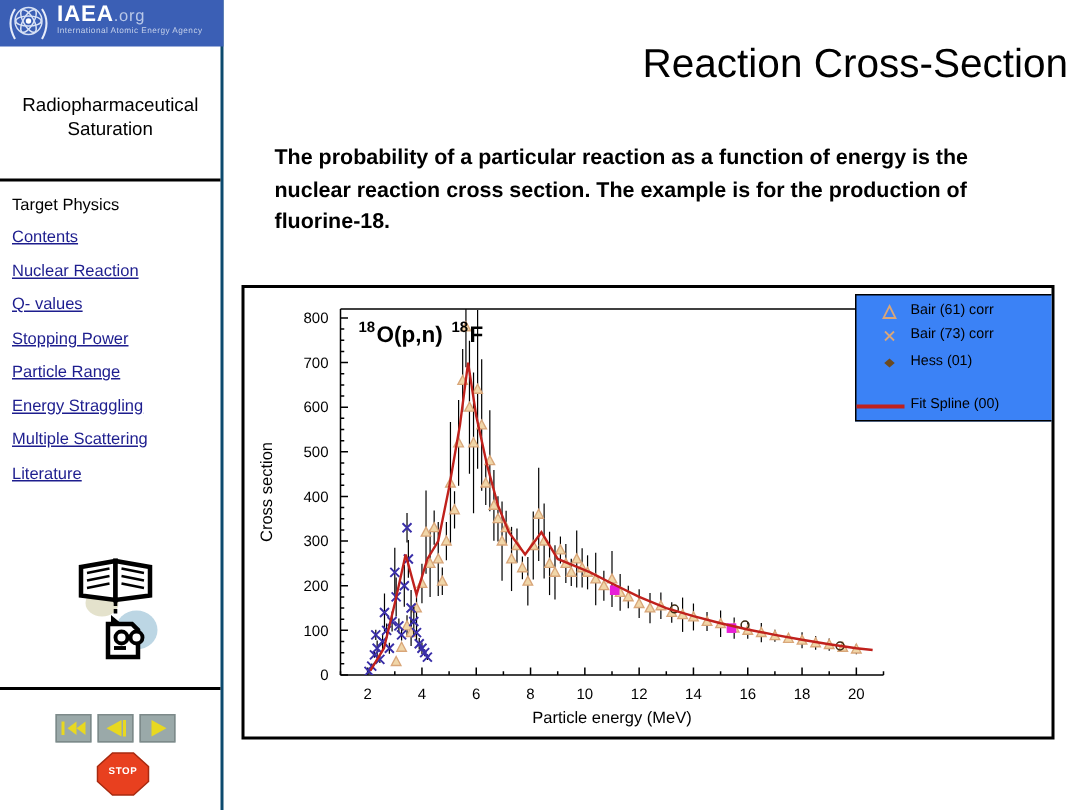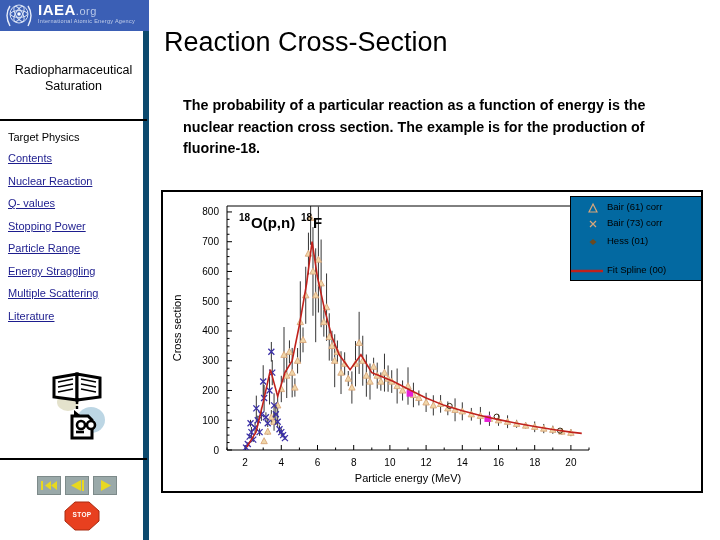--- a/index.html
+++ b/index.html
@@ -10,21 +10,21 @@
     width: 720px; height: 540px;
     position: relative;
     overflow: hidden;
     font-family: "Liberation Sans", sans-serif;
   }
 
   
   #sidebar {
     position: absolute; left: 0; top: 0;
     width: 149px; height: 540px;
-    border-right: 6px solid #0c4a6e;
+    border-right: 2px solid #0c4a6e;
     box-sizing: border-box;
   }
   #iaea-banner {
     position: absolute; left: 0; top: 0;
     width: 149px; height: 31px;
     background: #3b5fb5;
     overflow: hidden;
   }
   #iaea-emblem {
     position: absolute; left: 4px; top: 1px;
@@ -102,21 +102,21 @@
   #stop-label {
     position: absolute; left: 0; top: 10px;
     width: 36px; text-align: center;
     font-size: 6.5px; font-weight: bold; color: #ffffff;
     letter-spacing: 0.4px;
   }
 
   
   #page-title {
     position: absolute; left: 164px; top: 27px;
-    width: 548px; text-align: left;
+    width: 548px; text-align: right;
     font-size: 27px; color: #000;
     white-space: nowrap;
   }
   #body-text {
     position: absolute; left: 183px; top: 95px;
     width: 508px;
     font-size: 14.3px; font-weight: bold; color: #000;
     line-height: 21.5px;
   }
 
@@ -128,21 +128,21 @@
     background: #ffffff;
     box-sizing: border-box;
     overflow: hidden;
   }
   #chart-svg { position: absolute; left: 0; top: 0; }
 
   #legend-box {
     position: absolute; left: 407px; top: 4px;
     width: 150px; height: 85px;
     border: 1px solid #000;
-    background: #0369a1;
+    background: #3b82f6;
     box-sizing: border-box;
     overflow: hidden;
   }
   .legend-row {
     position: absolute; left: 0;
     height: 16px; width: 150px;
   }
   .legend-mark {
     position: absolute; left: 14px; top: 0;
     width: 16px; height: 16px;

